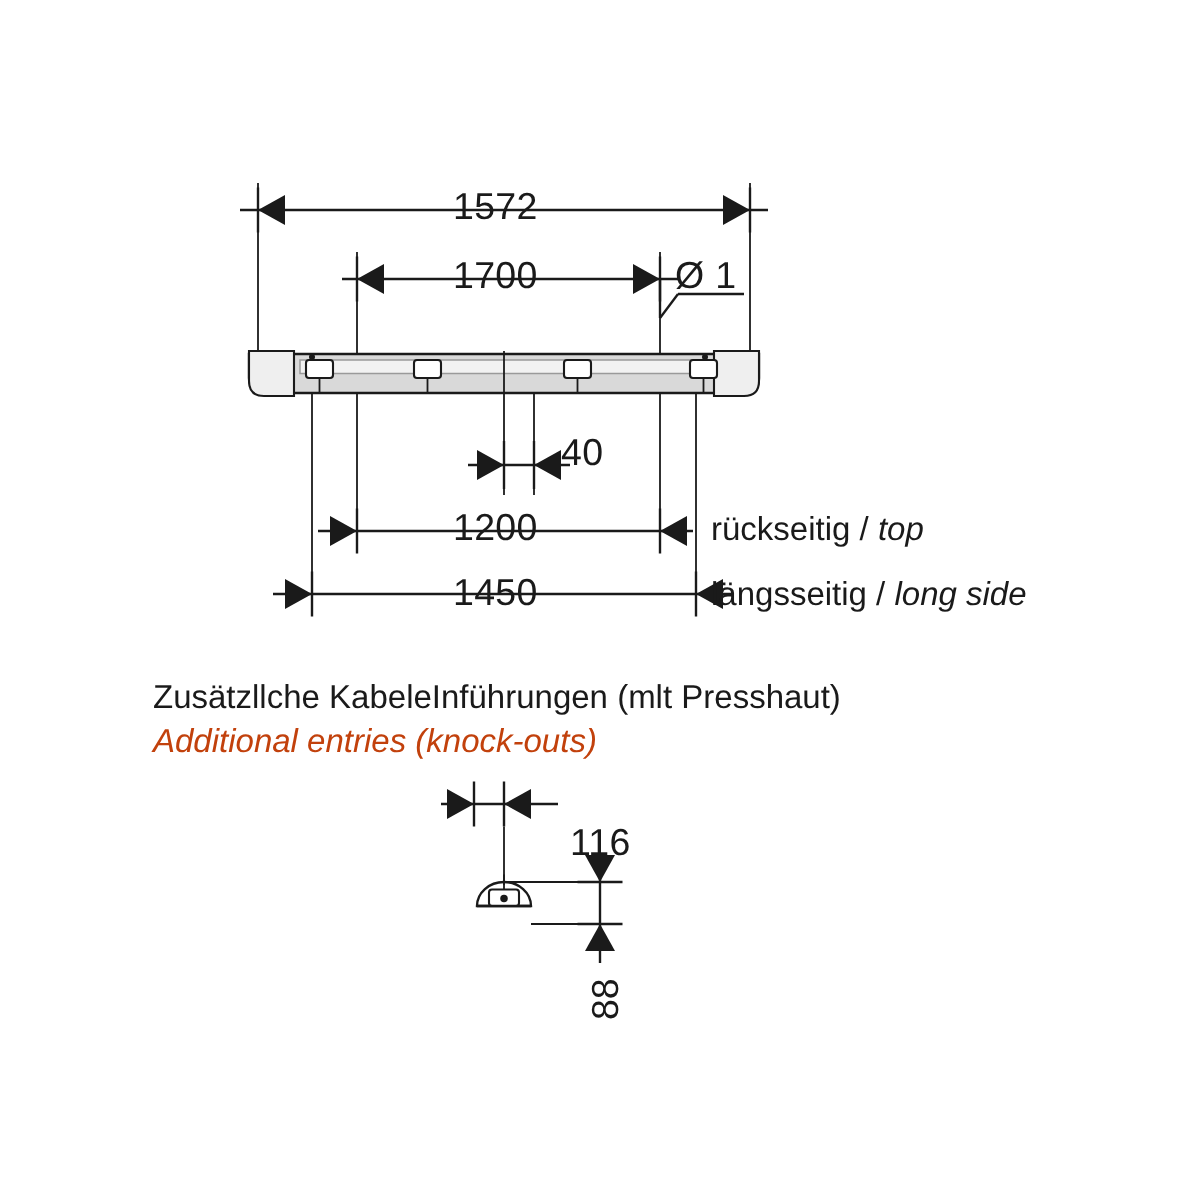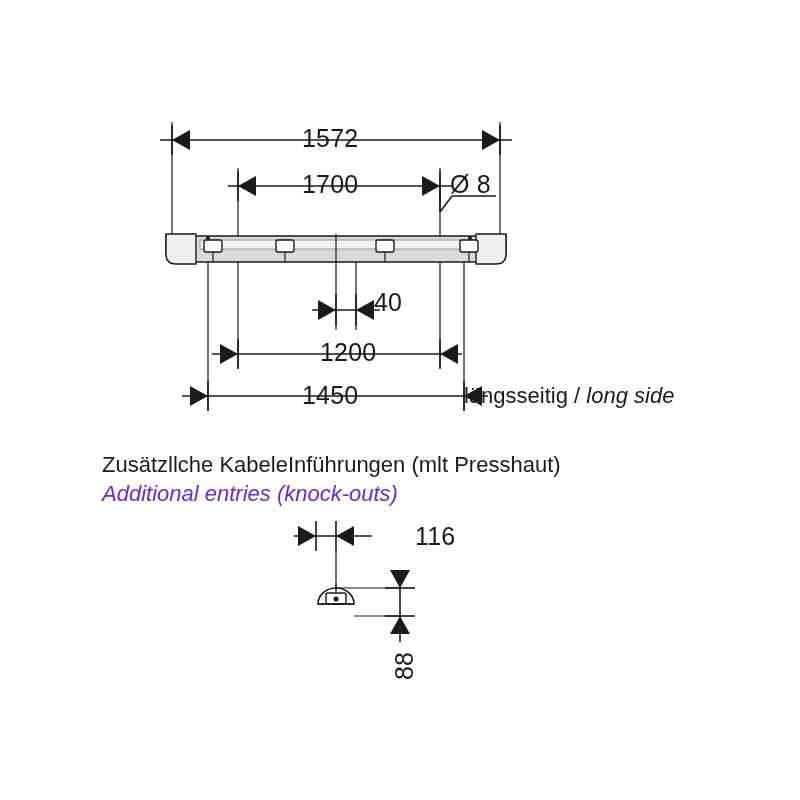--- a/index.html
+++ b/index.html
@@ -35,21 +35,21 @@
     font-family: "Liberation Sans", sans-serif;
     font-size: 22px;
     color: #1a1a1a;
     white-space: nowrap;
   }
   .note-en {
     position: absolute;
     font-family: "Liberation Sans", sans-serif;
     font-size: 22px;
     font-style: italic;
-    color: #6d28d9;
+    color: #c2410c;
     white-space: nowrap;
   }
   .label-row {
     position: absolute;
     font-family: "Liberation Sans", sans-serif;
     font-size: 22px;
     color: #1a1a1a;
     white-space: nowrap;
   }
   .label-row .it {
@@ -199,34 +199,37 @@
 
       <line class="lnthin" x1="336" y1="588" x2="400" y2="588"></line>
       <line class="lnthin" x1="354" y1="616" x2="400" y2="616"></line>
     </g>
   </svg>
 
   <div class="dim-text" style="left:302px; top:124px;">1572</div>
 
   <div class="dim-text" style="left:302px; top:170px;">1700</div>
 
-  <div class="dim-text" style="left:450px; top:170px;">Ø 8</div>
+  <div class="dim-text" style="left:450px; top:170px;">Ø 1</div>
 
   <div class="dim-text" style="left:374px; top:288px;">40</div>
 
-  <div class="dim-text" style="left:302px; top:338px;margin-left:18px;">1200</div>
+  <div class="dim-text" style="left:302px; top:338px;">1200</div>
 
   <div class="dim-text" style="left:302px; top:381px;">1450</div>
 
-
-  <div class="label-row" style="left:464px; top:383px;">
+  <div class="label-row" style="left:474px; top:340px;">
+    <span>rückseitig</span><span> / </span><span class="it">top</span>
+  </div>
+
+  <div class="label-row" style="left:474px; top:383px;">
     <span>längsseitig</span><span> / </span><span class="it">long side</span>
   </div>
 
   <div class="note-de" style="left:102px; top:452px;">Zusätzllche KabeleInführungen (mlt Presshaut)</div>
 
   <div class="note-en" style="left:102px; top:481px;">Additional entries (knock-outs)</div>
 
-  <div class="dim-text" style="left:380px; top:522px;margin-left:35px;">116</div>
+  <div class="dim-text" style="left:380px; top:548px;">116</div>
 
   <div class="rot-text" style="left:390px; top:680px;">88</div>
 
 </div>
 
 </body></html>

